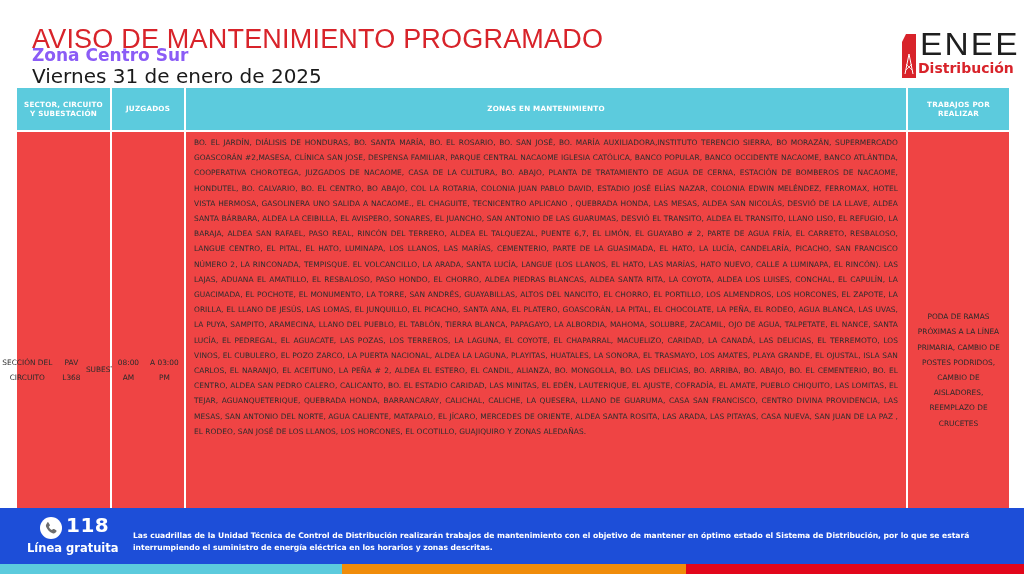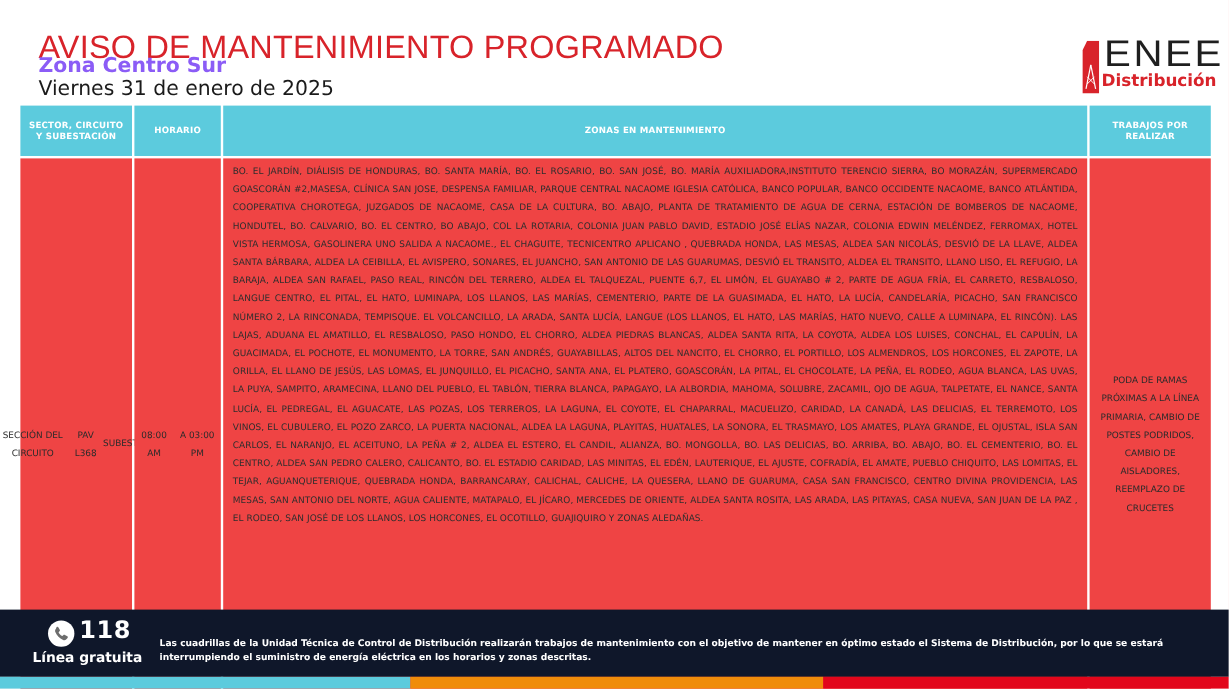--- a/index.html
+++ b/index.html
@@ -12,21 +12,21 @@
     font-family: "Liberation Sans", sans-serif; font-size: 27px; letter-spacing: 0.2px;
     color: #d8232a; font-weight: normal; white-space: nowrap;
   }
   .title-zone {
     position: absolute; left: 32px; top: 45px;
     font-family: "DejaVu Sans", sans-serif; font-weight: bold; font-size: 17px;
     color: #8b5cf6; white-space: nowrap;
   }
   .title-date {
     position: absolute; left: 32px; top: 64px;
-    font-family: "DejaVu Sans", sans-serif; font-size: 17px; color: #1a1a1a; white-space: nowrap;
+    font-family: "DejaVu Sans", sans-serif; font-size: 20px; color: #1a1a1a; white-space: nowrap;
   }
 
   .logo { position: absolute; left: 900px; top: 22px; width: 145px; height: 50px; margin-top: 11px; }
   .logo-mark { position: absolute; left: 2px; top: 1px; width: 14px; height: 44px; }
   .logo-word {
     position: absolute; left: 20px; top: -4px;
     font-family: "Liberation Sans", sans-serif; font-size: 31px; font-weight: normal;
     color: #1f1f1f; letter-spacing: 2px; line-height: 32px;
     transform: scaleX(1.08); transform-origin: left top;
   }
@@ -56,21 +56,21 @@
   .col3 { left: 169px; width: 720px; }
   .col4 { left: 891px; width: 101px; }
 
   .td.col3 { align-items: flex-start; justify-content: flex-start; text-align: justify; padding: 3px 8px 0 8px; }
   .zones-text { font-size: 7.45px; line-height: 15.2px; text-align: justify; letter-spacing: 0.05px; color: #2e2e2e; }
 
   .sector-block { display: flex; flex-direction: row; align-items: center; }
   .sector-block .gap { height: 15px; }
   .work-text { padding: 0 8px; line-height: 15.2px; }
 
-  .footer { position: absolute; left: 0; top: 508px; width: 1024px; height: 56px; background: #0f172a; }
+  .footer { position: absolute; left: 0; top: 508px; width: 1024px; height: 56px; background: #1d4ed8; }
   .hotline { position: absolute; left: 26px; top: 8px; width: 100px; height: 42px; }
   .phone-icon {
     position: absolute; left: 14px; top: 1px; width: 22px; height: 22px; border-radius: 50%;
     background: #ffffff;
   }
   .hotline-number {
     position: absolute; left: 40px; top: -3px; color: #ffffff;
     font-family: "DejaVu Sans", sans-serif; font-weight: bold; font-size: 20px; letter-spacing: 0.5px;
   }
   .hotline-label {
@@ -104,21 +104,21 @@
       <line x1="10" y1="30" x2="4" y2="36" stroke="#ffffff" stroke-width="0.8"></line>
     </svg>
     <div class="logo-word">ENEE</div>
     <div class="logo-sub">Distribución</div>
   </div>
 </div>
 
 <div class="table">
   <div class="thead">
     <div class="th col1">SECTOR, CIRCUITO Y SUBESTACIÓN</div>
-    <div class="th col2">HORARIO</div>
+    <div class="th col2">JUZGADOS</div>
     <div class="th col4">TRABAJOS POR REALIZAR</div>
     <div class="th col3">ZONAS EN MANTENIMIENTO</div>
   </div>
 
   <div class="tbody">
     <div class="td col1">
       <div class="sector-block">
         <span>NACAOME</span>
         <span class="gap"></span>
         <span style="width:70px;">SECCIÓN DEL CIRCUITO</span>

